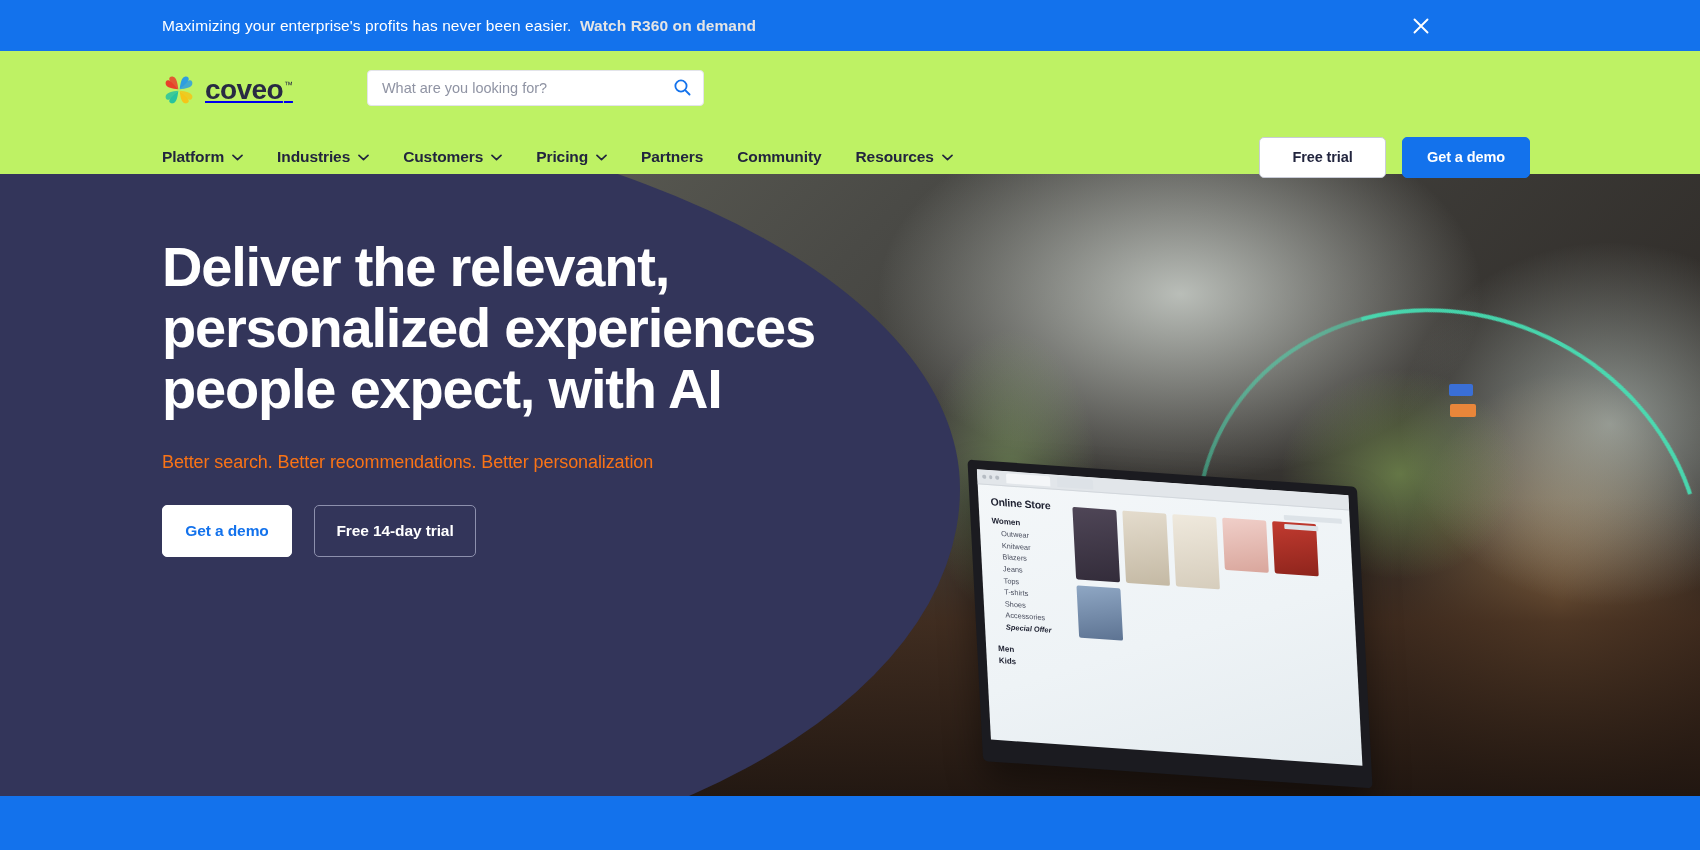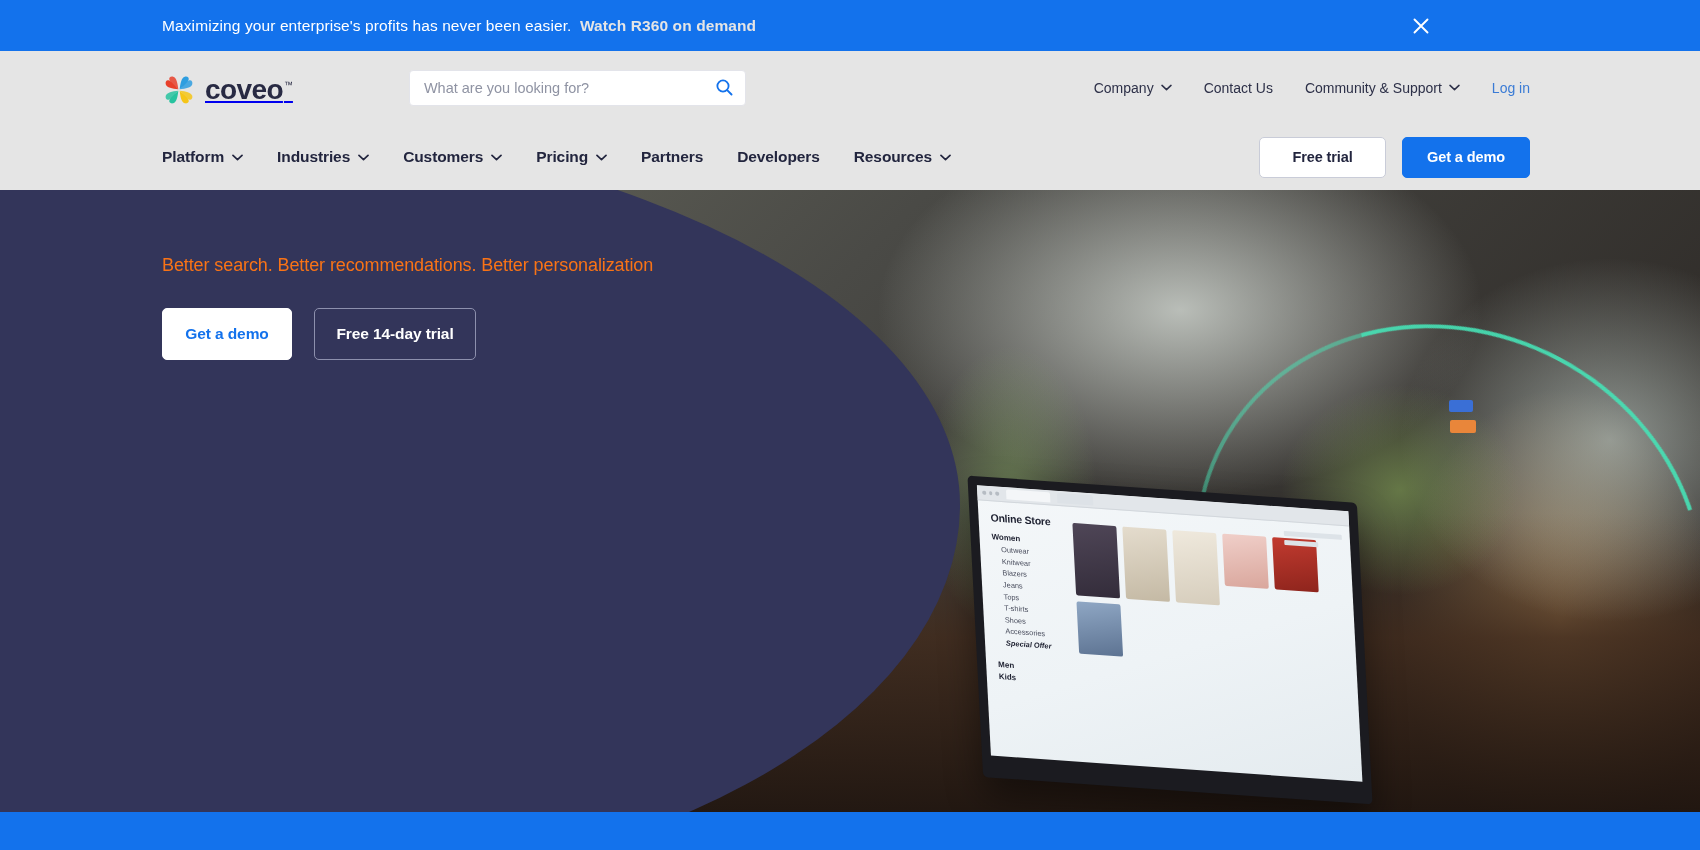--- a/index.html
+++ b/index.html
@@ -41,22 +41,22 @@
     transform:translateY(-50%);
     width:26px; height:26px;
     cursor:pointer;
     display:flex; align-items:center; justify-content:center;
   }
   .promo-close svg { display:block; }
 
   
   .header {
     position:relative;
-    background:#e5e5e5;
-    height:139px;
+    background:#bef264;
+    height:123px;
     z-index:20;
   }
   .header-top {
     display:flex;
     align-items:center;
     height:73px;
     padding-left:162px;
     padding-right:170px;
   }
   .logo {
@@ -79,21 +79,21 @@
     vertical-align:super;
     font-weight:normal;
     letter-spacing:0;
     margin-left:1px;
   }
 
   .searchbox {
     position:relative;
     width:337px;
     height:36px;
-    margin-left:116px;
+    margin-left:74px;
     border:1px solid #e3e4ea;
     border-radius:4px;
     background:#fff;
     display:flex;
     align-items:center;
   }
   .searchbox input {
     border:0;
     outline:0;
     background:transparent;
@@ -372,40 +372,20 @@
       <div class="searchbox">
         <input type="text" placeholder="What are you looking for?" style="">
         <button class="search-btn">
           <svg width="19" height="19" viewBox="0 0 20 20">
             <circle cx="8.4" cy="8.4" r="5.9" fill="none" stroke="#1372ec" stroke-width="1.9"></circle>
             <path d="M12.8 12.8 L17.4 17.4" stroke="#1372ec" stroke-width="2" stroke-linecap="round"></path>
           </svg>
         </button>
       </div>
 
-      <nav class="util-nav">
-        <div class="util-item">
-          <span>Company</span>
-          <svg class="caret" width="11" height="7" viewBox="0 0 11 7">
-            <path d="M1 1.4 L5.5 5.6 L10 1.4" fill="none" stroke="#2d3048" stroke-width="1.5" stroke-linecap="round" stroke-linejoin="round"></path>
-          </svg>
-        </div>
-        <div class="util-item">
-          <span>Contact Us</span>
-        </div>
-        <div class="util-item">
-          <span>Community &amp; Support</span>
-          <svg class="caret" width="11" height="7" viewBox="0 0 11 7">
-            <path d="M1 1.4 L5.5 5.6 L10 1.4" fill="none" stroke="#2d3048" stroke-width="1.5" stroke-linecap="round" stroke-linejoin="round"></path>
-          </svg>
-        </div>
-        <div class="util-item login">
-          <span>Log in</span>
-        </div>
-      </nav>
     </div>
 
     <div class="header-main">
       <nav class="mainnav">
         <div class="mainnav-item">
           <span>Platform</span>
           <svg class="caret" width="11" height="7" viewBox="0 0 11 7">
             <path d="M1 1.4 L5.5 5.6 L10 1.4" fill="none" stroke="#22253e" stroke-width="1.7" stroke-linecap="round" stroke-linejoin="round"></path>
           </svg>
         </div>
@@ -424,21 +404,21 @@
         <div class="mainnav-item">
           <span>Pricing</span>
           <svg class="caret" width="11" height="7" viewBox="0 0 11 7">
             <path d="M1 1.4 L5.5 5.6 L10 1.4" fill="none" stroke="#22253e" stroke-width="1.7" stroke-linecap="round" stroke-linejoin="round"></path>
           </svg>
         </div>
         <div class="mainnav-item">
           <span>Partners</span>
         </div>
         <div class="mainnav-item">
-          <span>Developers</span>
+          <span>Community</span>
         </div>
         <div class="mainnav-item">
           <span>Resources</span>
           <svg class="caret" width="11" height="7" viewBox="0 0 11 7">
             <path d="M1 1.4 L5.5 5.6 L10 1.4" fill="none" stroke="#22253e" stroke-width="1.7" stroke-linecap="round" stroke-linejoin="round"></path>
           </svg>
         </div>
       </nav>
 
       <div class="header-ctas">
@@ -494,20 +474,25 @@
             <div class="bar"></div>
             <div class="bar s"></div>
           </div>
         </div>
       </div>
     </div>
 
     <div class="hero-mask"></div>
 
     <div class="hero-content">
+      <h1 class="hero-h1">
+        <span>Deliver the relevant,</span><br>
+        <span>personalized experiences</span><br>
+        <span>people expect, with AI</span>
+      </h1>
       <p class="hero-sub">
         <span>Better search. Better recommendations. Better personalization</span><br>
       </p>
       <div class="hero-ctas">
         <button class="btn btn-hero-white">Get a demo</button>
         <button class="btn btn-hero-ghost">Free 14-day trial</button>
       </div>
     </div>
   </section>
 

